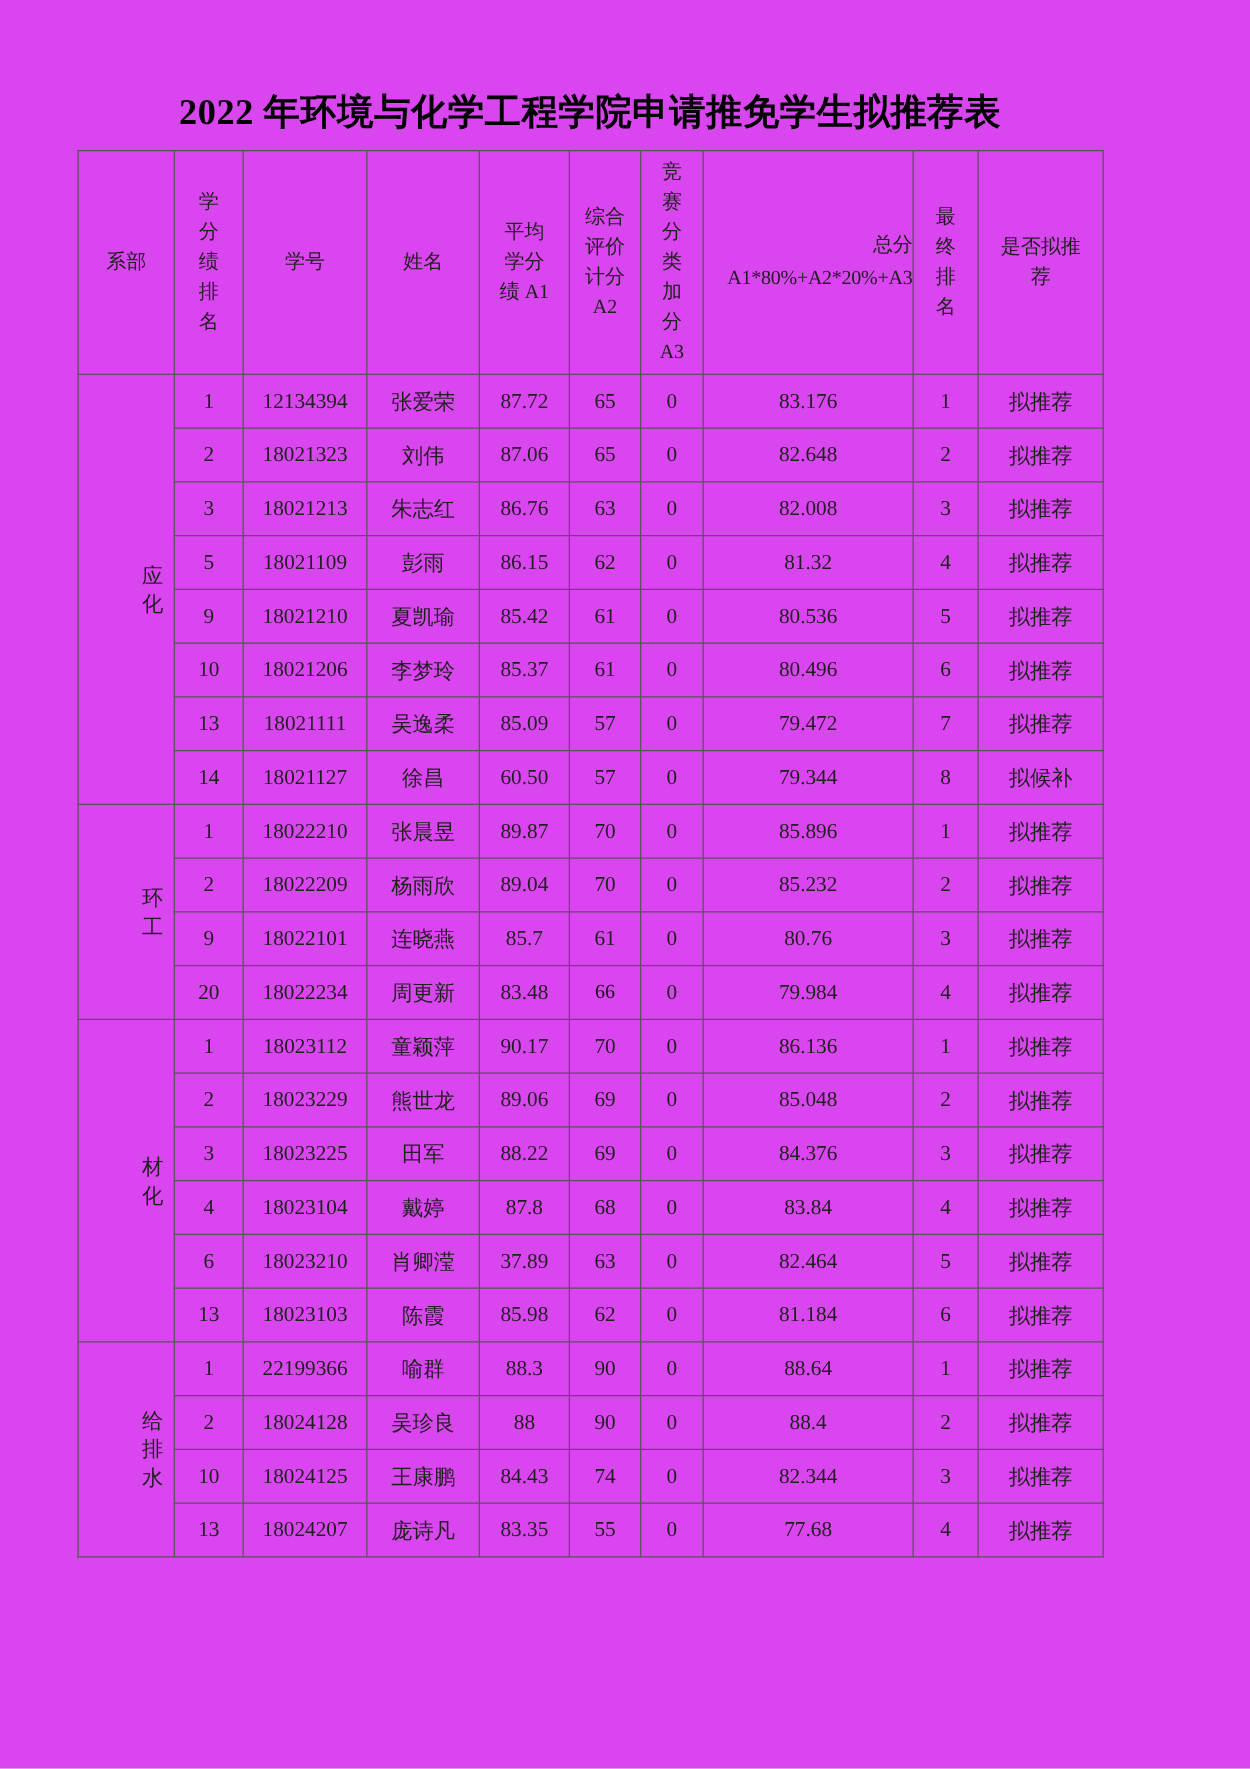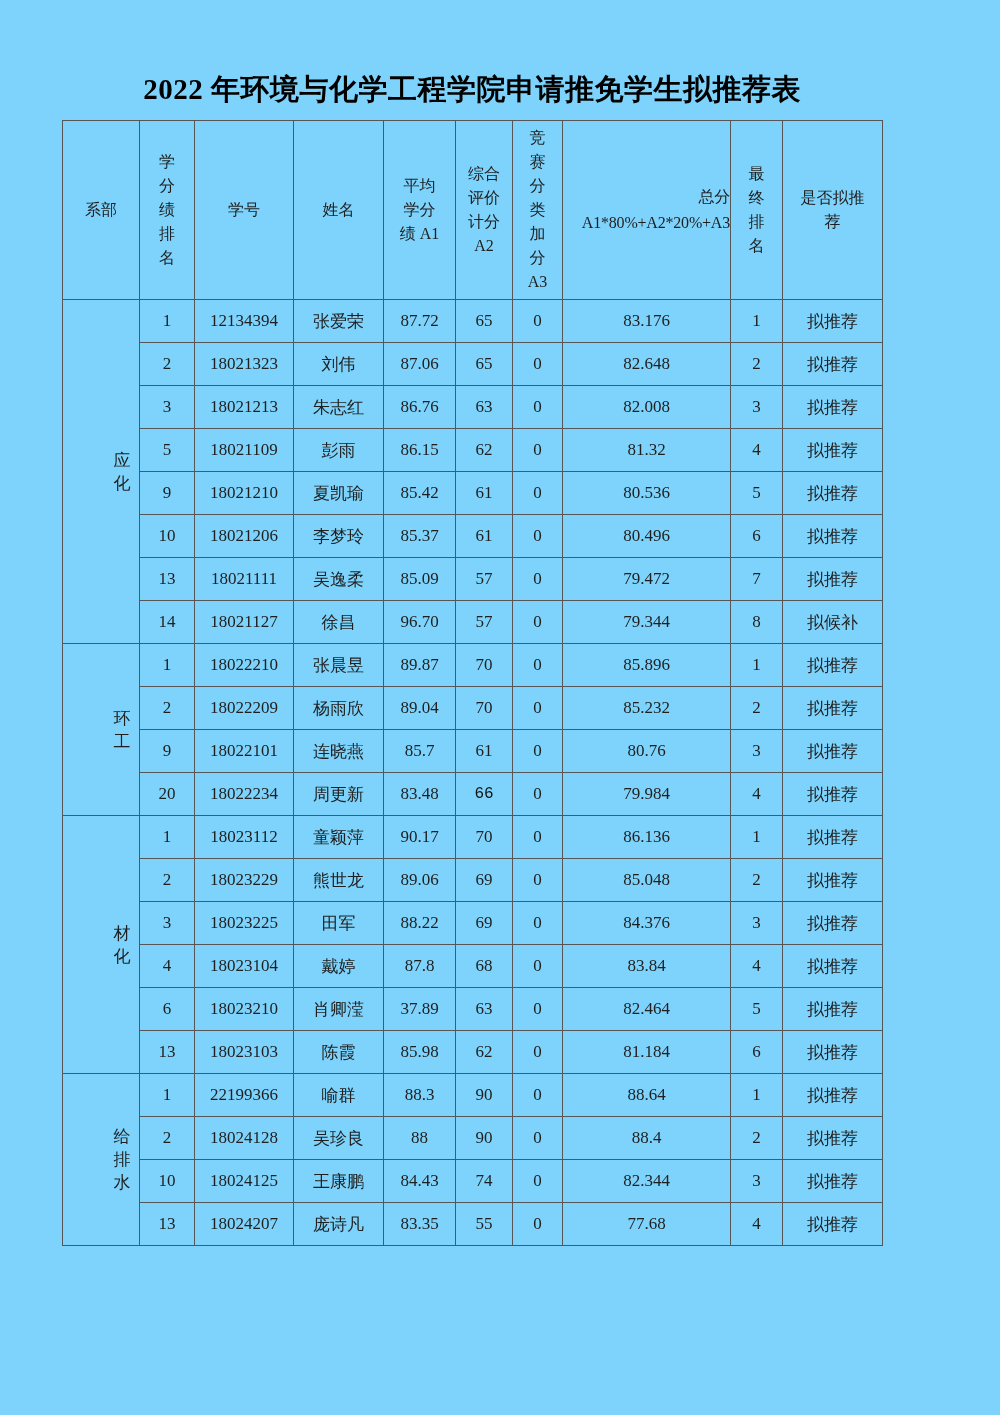--- a/index.html
+++ b/index.html
@@ -8,21 +8,21 @@
     background: #ffffff;
     width: 1000px;
     height: 1415px;
     font-family: "Liberation Serif", "DejaVu Serif", serif;
     color: #1f1f1f;
   }
   .page {
     position: relative;
     width: 1000px;
     height: 1415px;
-    background: #7dd3fc;
+    background: #d946ef;
     overflow: hidden;
   }
   .doc-title {
     position: absolute;
     top: 70px;
     left: 62px;
     width: 820px;
     text-align: center;
     font-size: 29px;
     font-weight: bold;
@@ -62,21 +62,21 @@
     height: 42px;
     font-size: 17px;
     color: #1f1f1f;
   }
   .rec-table tbody td.dept {
     font-size: 17px;
     letter-spacing: 1px;
     padding-left: 43px;
   }
   .rec-table tbody td.sans {
-    font-family: Liberation Mono, monospace;
+    font-family: Liberation Serif, serif;
     font-size: 16px;
     color: #111111;
   }
 </style>
 </head>
 <body>
 
 <div class="page">
 
   <div class="doc-title">2022 年环境与化学工程学院申请推免学生拟推荐表</div>
@@ -204,21 +204,21 @@
           <td>57</td>
           <td>0</td>
           <td>79.472</td>
           <td>7</td>
           <td>拟推荐</td>
         </tr>
         <tr>
           <td>14</td>
           <td>18021127</td>
           <td>徐昌</td>
-          <td>96.70</td>
+          <td>60.50</td>
           <td>57</td>
           <td>0</td>
           <td>79.344</td>
           <td>8</td>
           <td>拟候补</td>
         </tr>
         <tr>
           <td rowspan="4" class="dept">环工</td>
           <td>1</td>
           <td>18022210</td>

